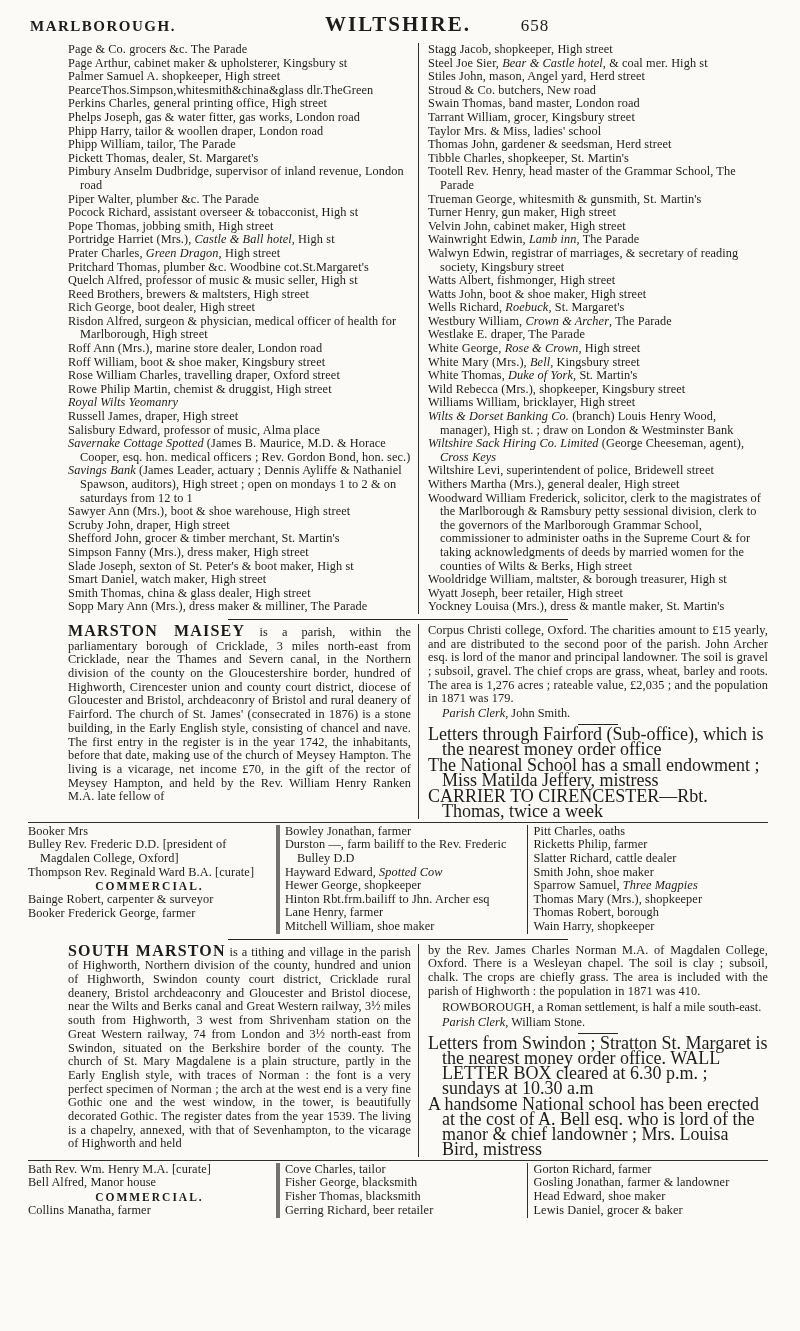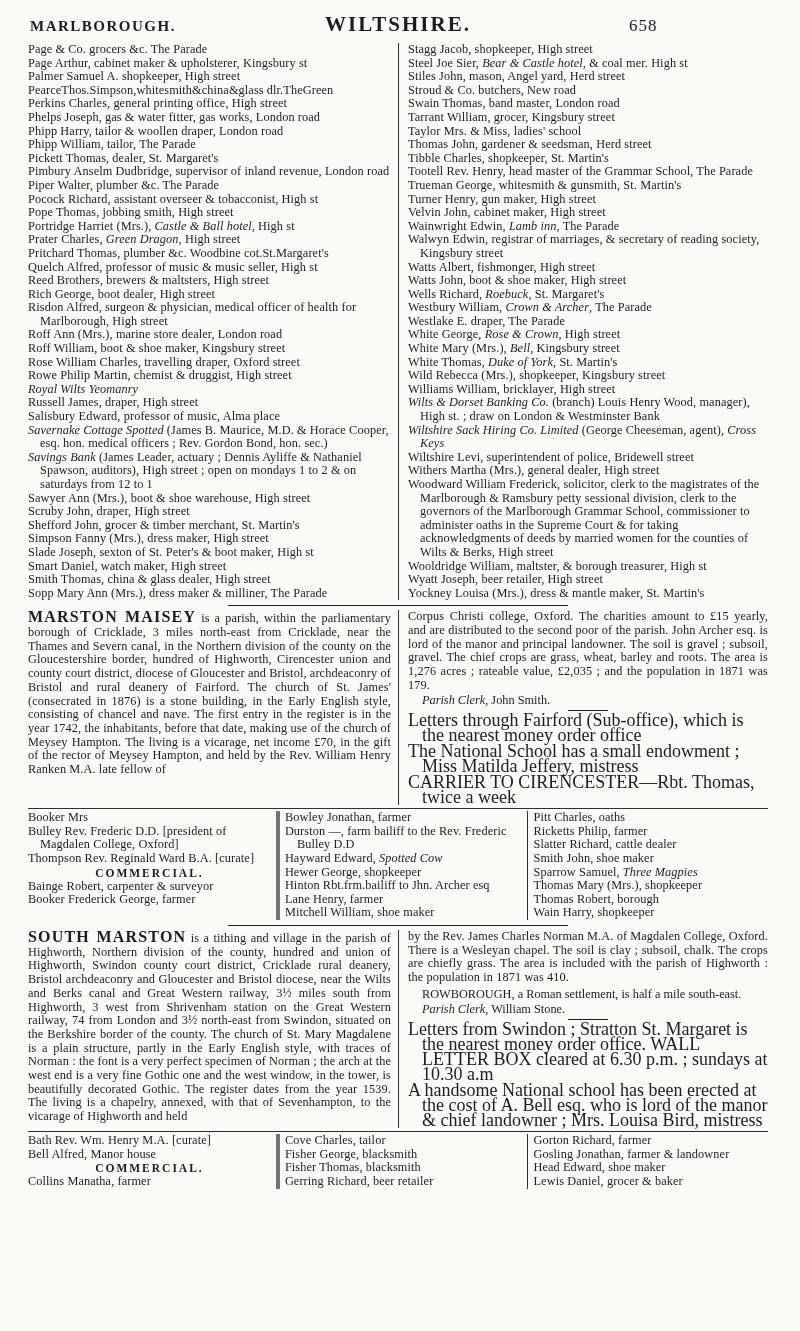--- a/index.html
+++ b/index.html
@@ -13,24 +13,24 @@
   }
   .page { padding: 10px 32px 0 28px; }
 
   
   .running-head {
     display: flex; align-items: baseline;
     padding: 2px 2px 6px 2px;
   }
   .head-left  { flex: 1; font-weight: bold; font-size: 15px; letter-spacing: 1.5px; }
   .head-center{ flex: 1; text-align: center; font-weight: bold; font-size: 21px; letter-spacing: 2px; }
-  .head-right { flex: 1; text-align: center; font-size: 17px; letter-spacing: 1px; }
-
-  
-  .two-col { display: flex; }
+  .head-right { flex: 1; text-align: left; font-size: 17px; letter-spacing: 1px; }
+
+  
+  .two-col { display: flex; margin-left: 40px; }
   .two-col .col { width: 50%; }
   .two-col .col.left  { padding-right: 7px; }
   .two-col .col.right { padding-left: 9px; border-left: 1px solid #2e2e2e; }
 
   
   .entry, p.entry {
     margin: 0;
     font-size: 12.3px;
     line-height: 13.6px;
     padding-left: 12px;

